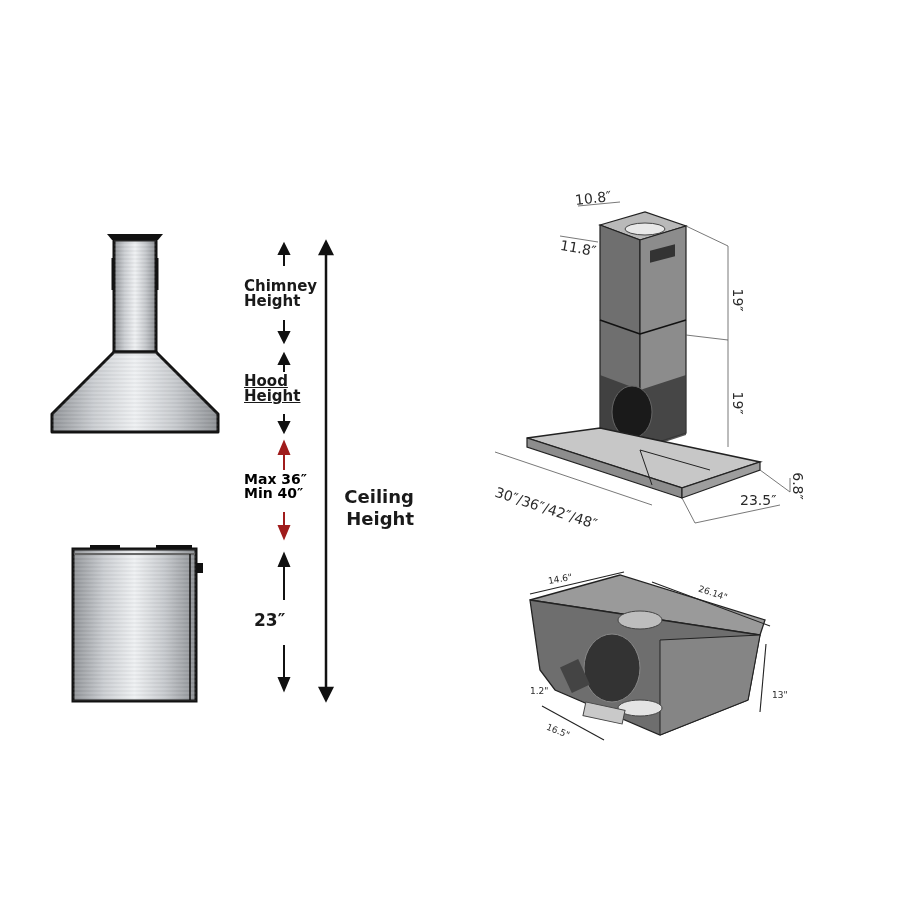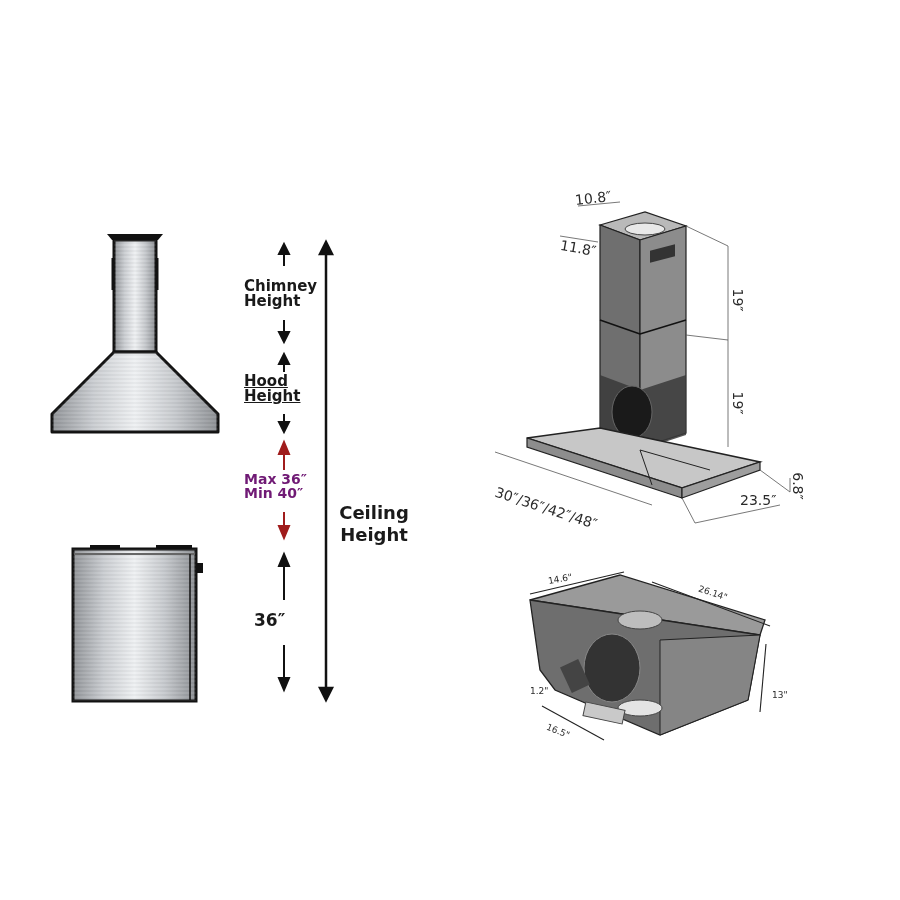--- a/index.html
+++ b/index.html
@@ -135,26 +135,26 @@
 </svg>
 
 <div class="lbl" style="left:244px; top:279px; width:80px; font-size:15px;">
   <div>Chimney</div>
   <div>Height</div>
 </div>
 <div class="lbl" style="left:244px; top:374px; width:80px; font-size:15px;text-decoration:underline;">
   <div>Hood</div>
   <div>Height</div>
 </div>
-<div class="lbl" style="left:244px; top:472px; width:84px; font-size:14px; color:#701a75;">
+<div class="lbl" style="left:244px; top:472px; width:84px; font-size:14px; color:#000000;">
   <div>Max 36″</div>
   <div>Min 40″</div>
 </div>
-<div class="lbl" style="left:254px; top:612px; width:60px; font-size:17px;">36″</div>
-<div class="lbl" style="left:334px; top:486px; width:80px; font-size:18px; text-align:center; line-height:1.2;margin-top:16px;">
+<div class="lbl" style="left:254px; top:612px; width:60px; font-size:17px;">23″</div>
+<div class="lbl" style="left:334px; top:486px; width:80px; font-size:18px; text-align:right; line-height:1.2;">
   <div>Ceiling</div>
   <div>Height</div>
 </div>
 
 <div class="dim" style="left:575px; top:190px; font-size:14px; transform:rotate(-6deg);">10.8″</div>
 <div class="dim" style="left:560px; top:240px; font-size:14px; transform:rotate(10deg);">11.8″</div>
 <div class="dim" style="left:726px; top:292px; font-size:14px; transform:rotate(90deg);">19″</div>
 <div class="dim" style="left:726px; top:395px; font-size:14px; transform:rotate(90deg);">19″</div>
 <div class="dim" style="left:498px; top:484px; font-size:14px; transform:rotate(18deg); transform-origin:left top;">30″/36″/42″/48″</div>
 <div class="dim" style="left:740px; top:492px; font-size:14px;">23.5″</div>

